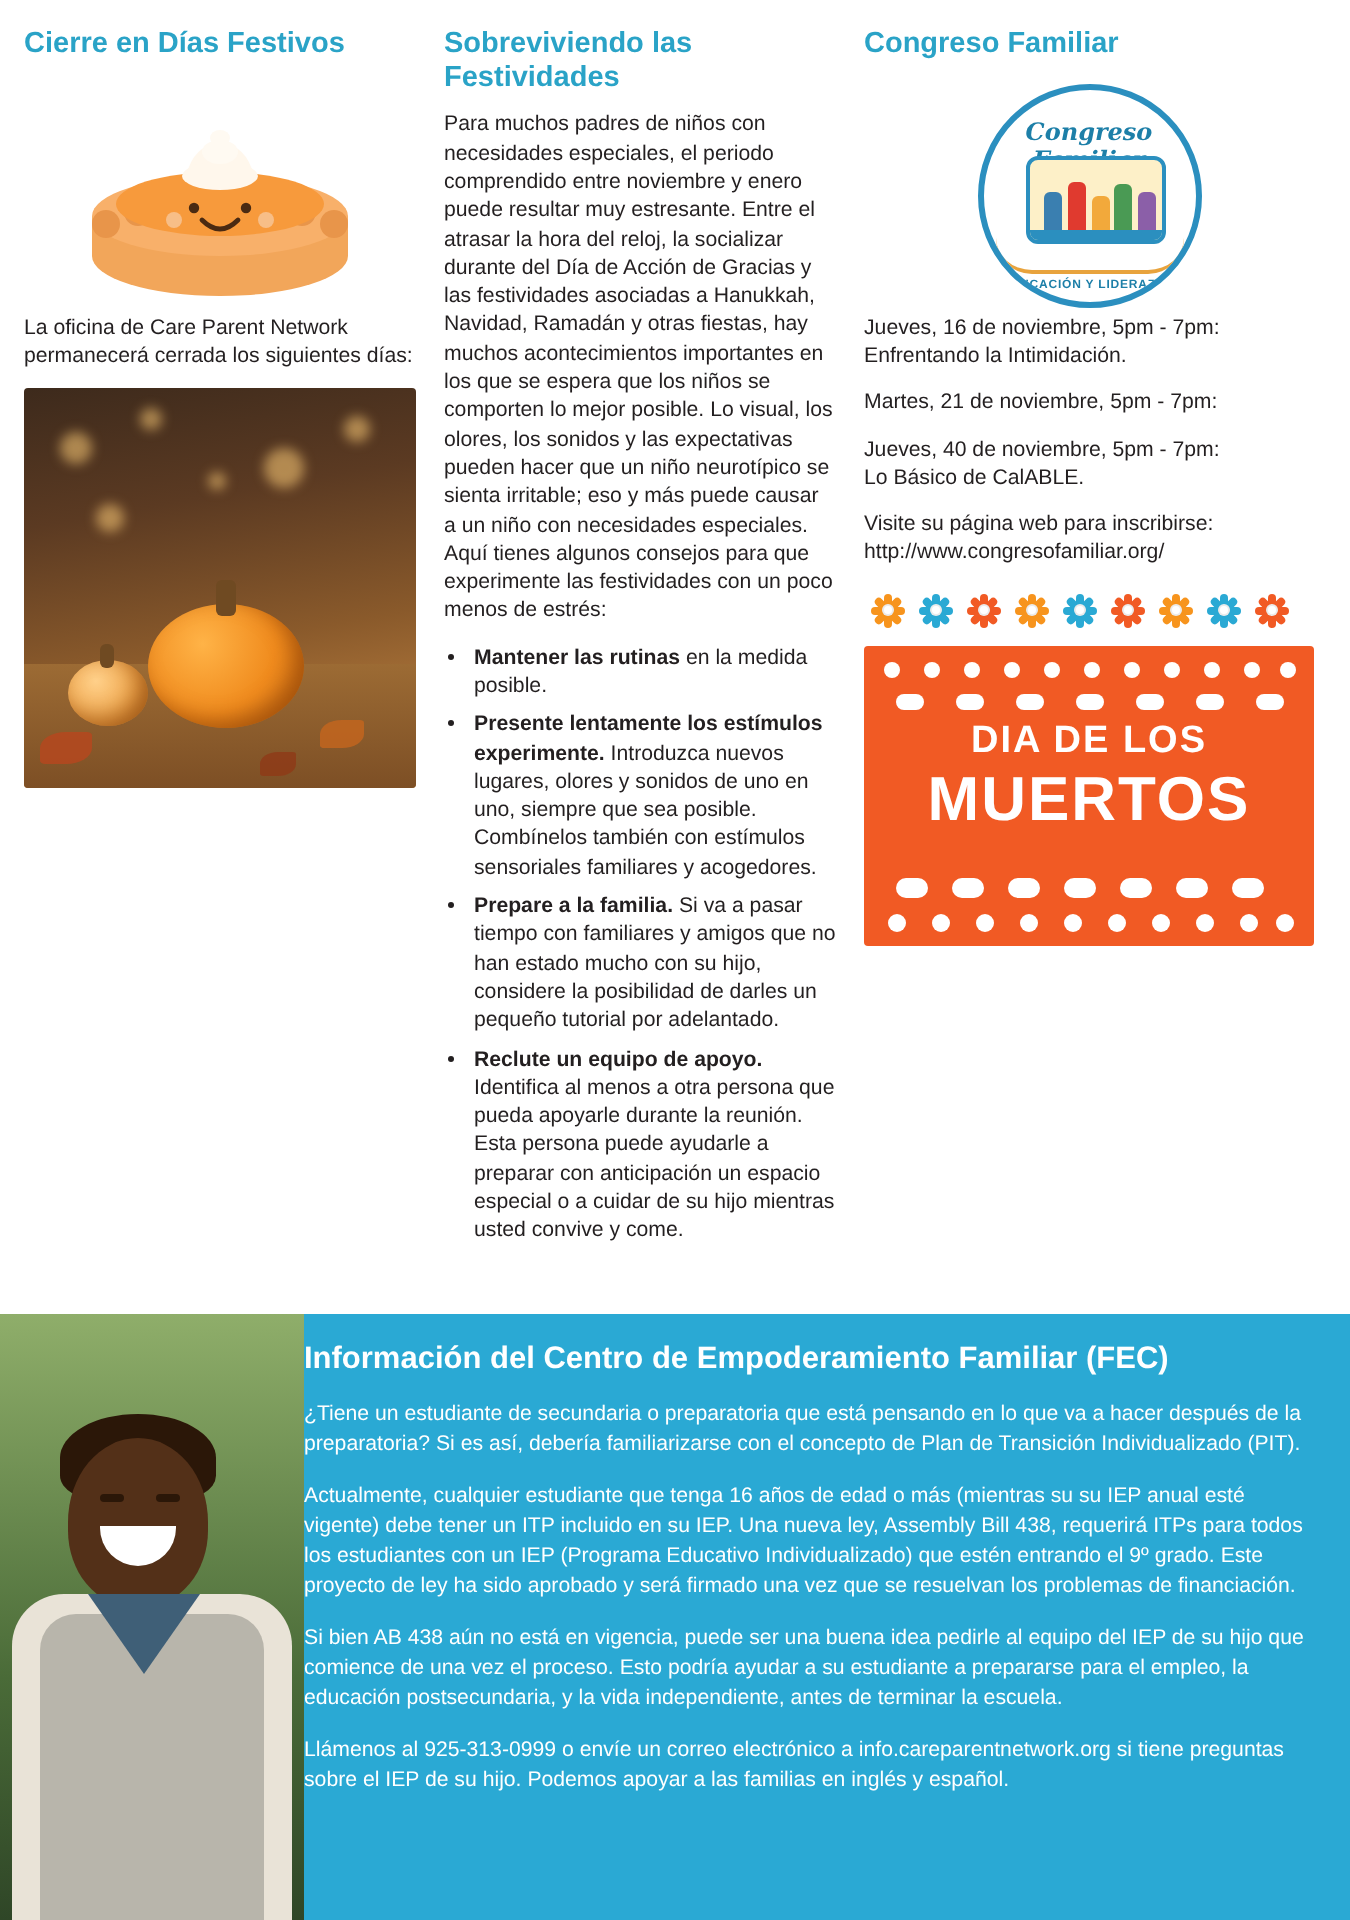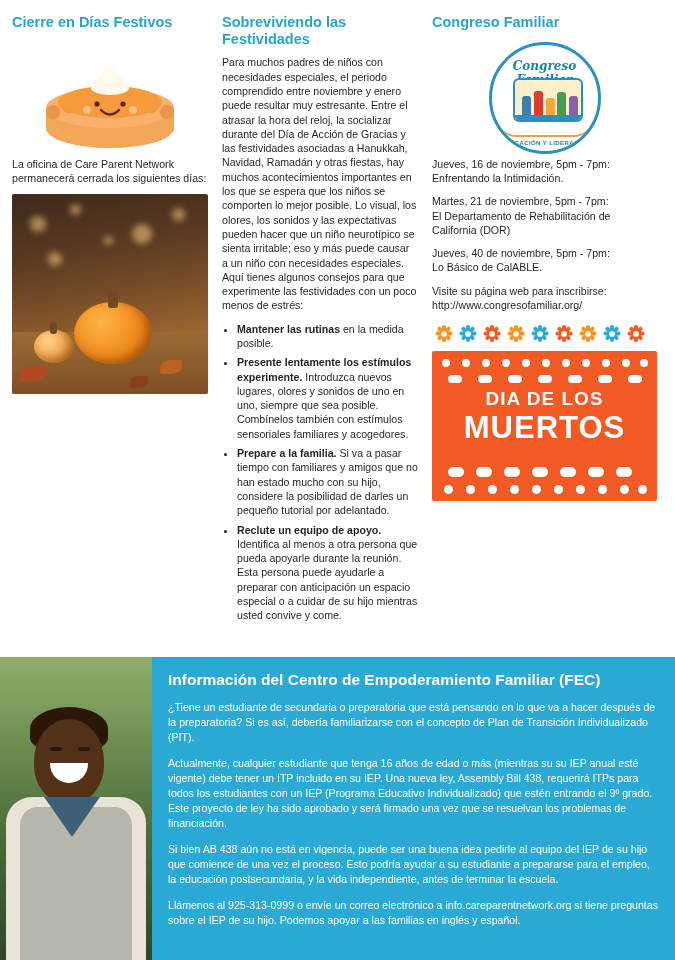--- a/index.html
+++ b/index.html
@@ -183,21 +183,21 @@
   .fp-collar {
     position: absolute; left: 44px; top: 140px; width: 56px; height: 40px;
     background: #3f5f77; transform: rotate(0deg);
     clip-path: polygon(0 0, 100% 0, 50% 100%);
   }
   .fp-shirt {
     position: absolute; left: 20px; top: 150px; width: 112px; height: 160px;
     background: #b8b5ab; border-radius: 18px 18px 0 0;
   }
 
-  .fec-text { flex: 1; padding: 14px 16px 10px 16px; color: #ffffff; }
+  .fec-text { flex: 1; padding: 14px 16px 10px 0; color: #ffffff; }
   .fec-title {
     font-size: 15.5px; font-weight: bold; margin-bottom: 10px; line-height: 1.2;
   }
   .fec-body { font-size: 10.6px; line-height: 1.42; }
   .fec-body p { margin: 0 0 11px 0; }
 </style>
 </head>
 <body>
 
 <div class="page">
@@ -306,21 +306,20 @@
       </div>
 
       <div class="body-text">
 
         <p>
           <span>Jueves, 16 de noviembre, 5pm - 7pm:</span><br>
           <span>Enfrentando la Intimidación.</span>
         </p>
         <p>
           <span>Martes, 21 de noviembre, 5pm - 7pm:</span><br>
-          <span>El Departamento de Rehabilitación de California (DOR)</span>
         </p>
         <p>
           <span>Jueves, 40 de noviembre, 5pm - 7pm:</span><br>
           <span>Lo Básico de CalABLE.</span>
         </p>
 
         <p>
           <span>Visite su página web para inscribirse:</span><br>
           <span>http://www.congresofamiliar.org/</span>
         </p>

